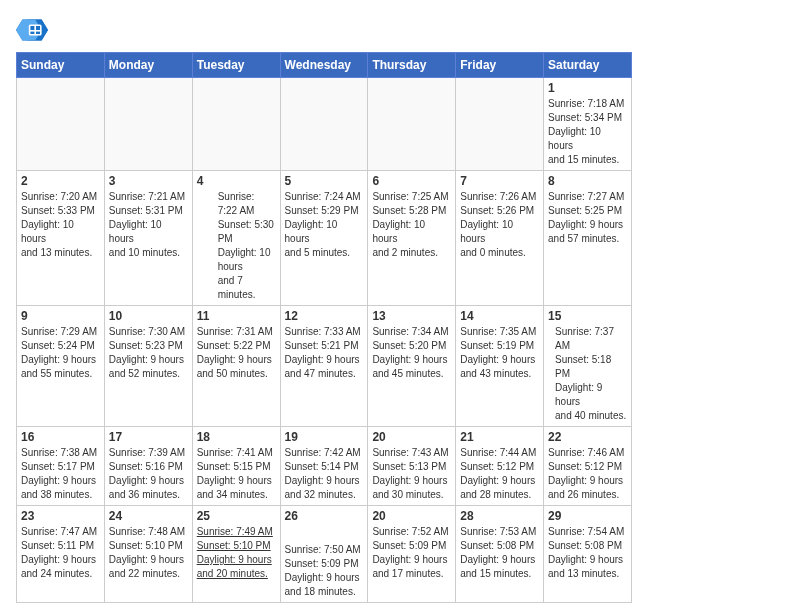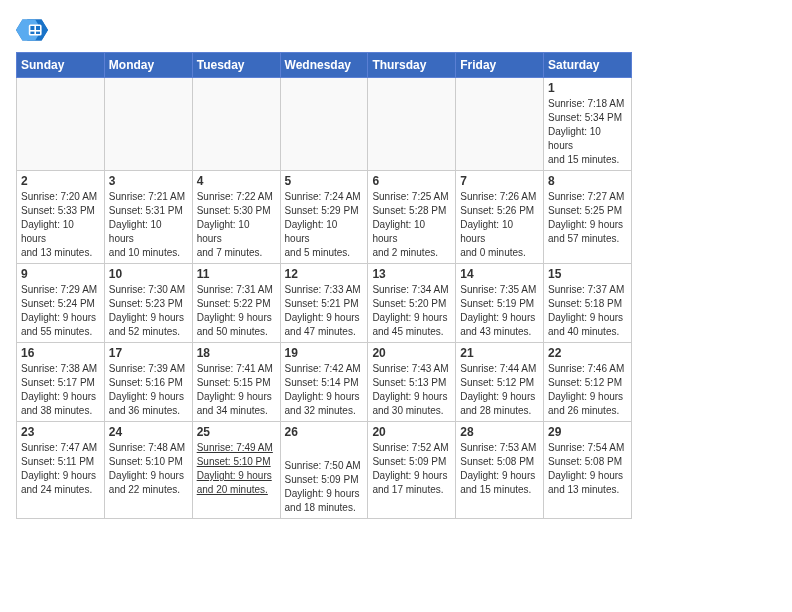--- a/index.html
+++ b/index.html
@@ -157,21 +157,21 @@
           </td>
           <td>
             <span class="day-number">3</span>
             <div class="day-info" style="white-space: pre-line;">Sunrise: 7:21 AM
 Sunset: 5:31 PM
 Daylight: 10 hours
 and 10 minutes.</div>
           </td>
           <td>
             <span class="day-number">4</span>
-            <div class="day-info" style="white-space: pre-line;">Sunrise: 7:22 AM
+            <div class="day-info" style="white-space: pre-line; margin-left: 21px;">Sunrise: 7:22 AM
 Sunset: 5:30 PM
 Daylight: 10 hours
 and 7 minutes.</div>
           </td>
           <td>
             <span class="day-number">5</span>
             <div class="day-info" style="white-space: pre-line;">Sunrise: 7:24 AM
 Sunset: 5:29 PM
 Daylight: 10 hours
 and 5 minutes.</div>
@@ -236,21 +236,21 @@
           </td>
           <td>
             <span class="day-number">14</span>
             <div class="day-info" style="white-space: pre-line;">Sunrise: 7:35 AM
 Sunset: 5:19 PM
 Daylight: 9 hours
 and 43 minutes.</div>
           </td>
           <td>
             <span class="day-number">15</span>
-            <div class="day-info" style="white-space: pre-line;">Sunrise: 7:37 AM
+            <div class="day-info" style="white-space: pre-line; margin-left: 7px;">Sunrise: 7:37 AM
 Sunset: 5:18 PM
 Daylight: 9 hours
 and 40 minutes.</div>
           </td>
         </tr>
         <tr>
           <td>
             <span class="day-number">16</span>
             <div class="day-info" style="white-space: pre-line;">Sunrise: 7:38 AM
 Sunset: 5:17 PM

